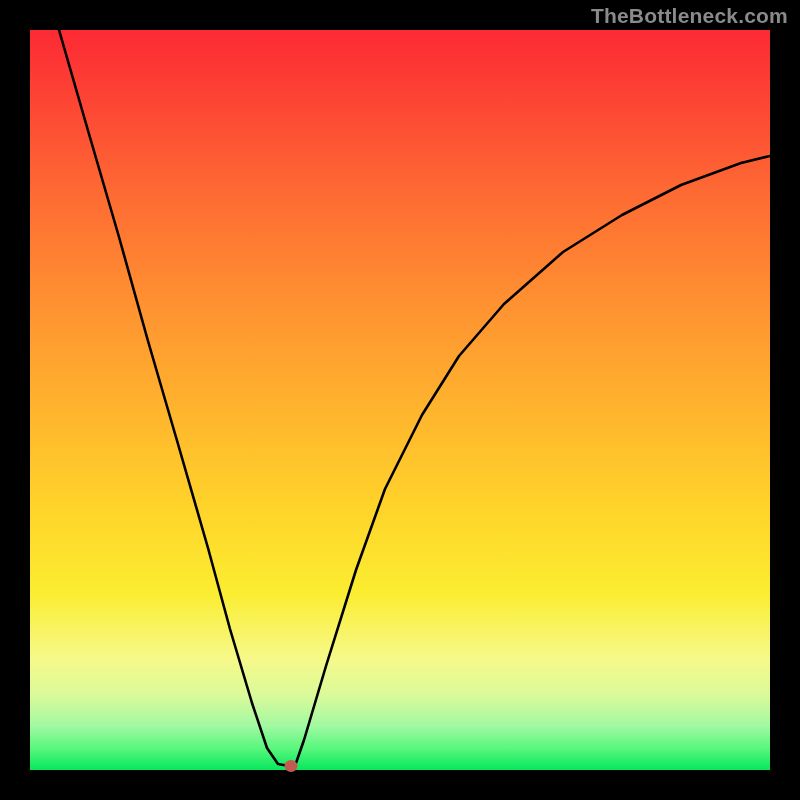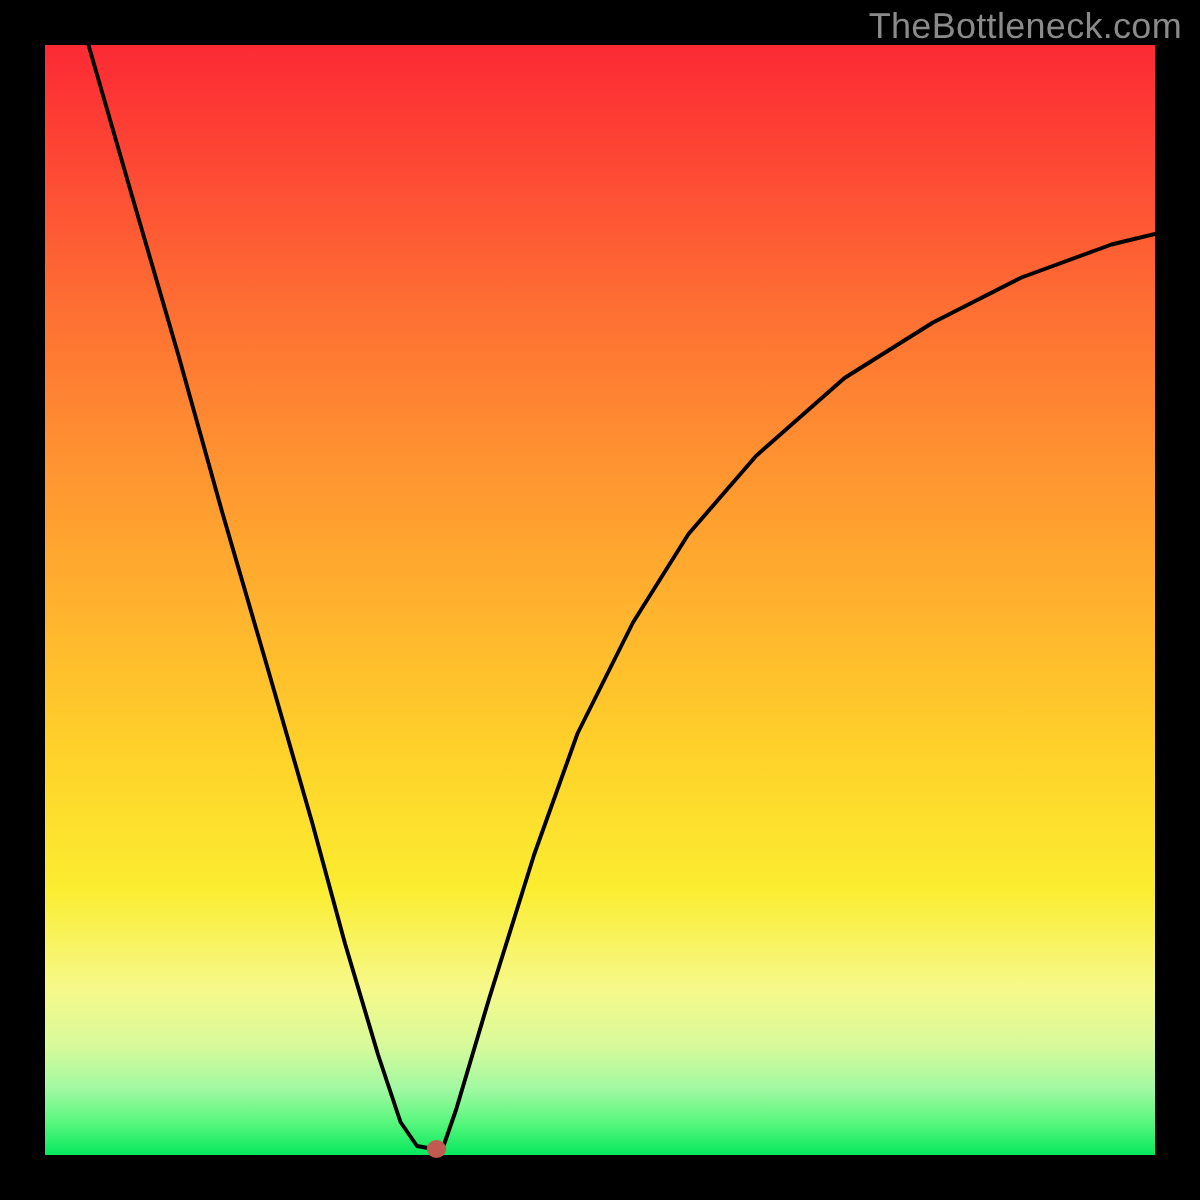--- a/index.html
+++ b/index.html
@@ -40,22 +40,22 @@
       #a2f9a2 94%,
       #5af77e 97%,
       #07e85c 100%
     );
   }
   .watermark {
     position: absolute;
     top: 4px;
     right: 12px;
     color: #8a8a8a;
-    font-size: 24px;
-    font-weight: 400;
+    font-size: 21px;
+    font-weight: 700;
     letter-spacing: 0.2px;
     user-select: none;
   }
   svg.curve {
     position: absolute;
     top: 0;
     left: 0;
     width: 740px;
     height: 740px;
   }

